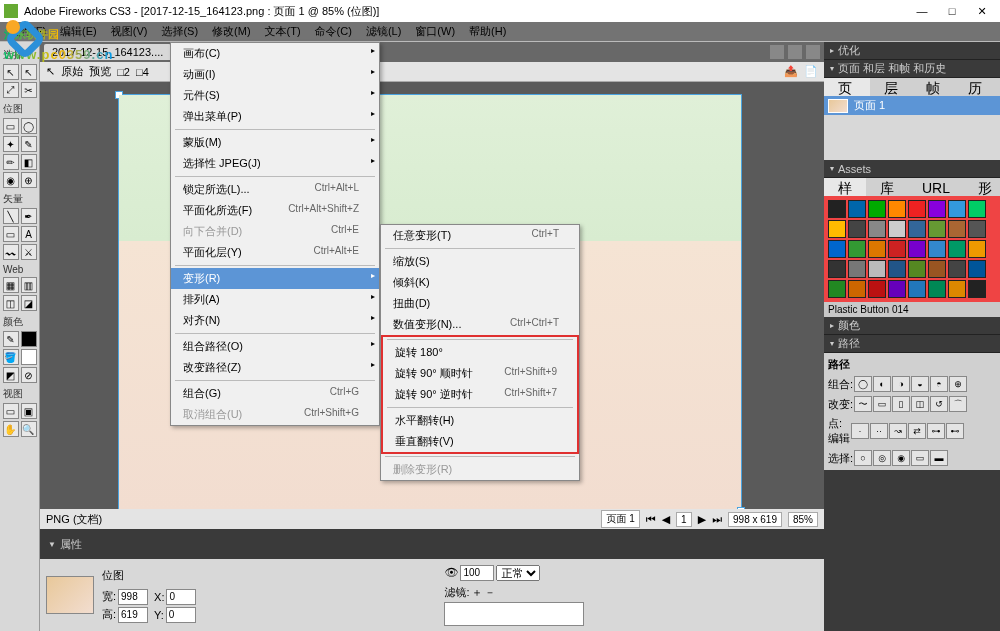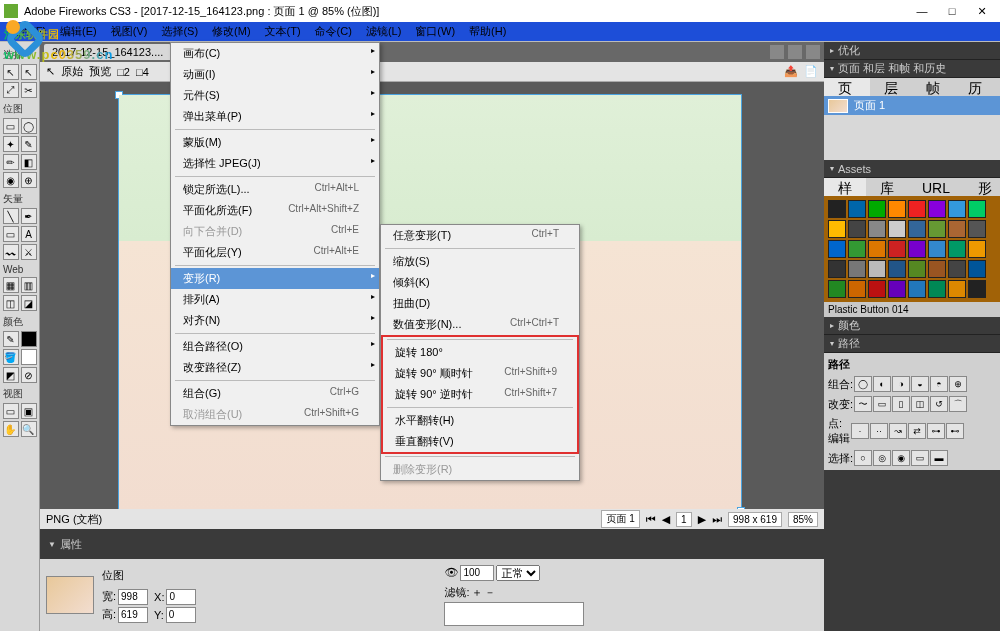--- a/index.html
+++ b/index.html
@@ -4,21 +4,21 @@
 <style>
 * { margin: 0; padding: 0; box-sizing: border-box; font-family: "Microsoft YaHei", Tahoma, sans-serif; font-size: 11px; }
 body { width: 1000px; height: 631px; background: #e8e8e8; overflow: hidden; position: relative; }
 
 .titlebar { height: 22px; background: #fff; display: flex; align-items: center; padding: 0 4px; }
 .titlebar .fw-icon { width: 14px; height: 14px; background: #6a3; margin-right: 6px; }
 .titlebar .title { flex: 1; }
 .winbtns { display: flex; gap: 18px; margin-right: 8px; }
 .winbtn { width: 12px; height: 12px; display: flex; align-items: center; justify-content: center; }
 
-.menubar { height: 20px; display: flex; align-items: center; padding-left: 4px; gap: 2px; background: #1d4ed8; border-bottom: 1px solid #bbb; }
+.menubar { height: 20px; display: flex; align-items: center; padding-left: 4px; gap: 2px; background: #737373; border-bottom: 1px solid #bbb; }
 .menubar .item { padding: 2px 6px; }
 
 .workspace { position: absolute; top: 42px; left: 0; right: 0; bottom: 0; display: flex; }
 
 
 .tools { width: 40px; background: #d8d8d8; border-right: 1px solid #999; display: flex; flex-direction: column; align-items: center; padding-top: 4px; }
 .tool-label { font-size: 10px; width: 100%; text-align: left; padding: 2px 3px; color: #333; }
 .tool-row { display: flex; gap: 2px; margin-bottom: 2px; }
 .tool { width: 16px; height: 16px; background: #e8e8e8; border: 1px solid #888; display:flex; align-items:center; justify-content:center; font-size:10px; }
 
@@ -54,21 +54,21 @@
 .prop-field input { width:30px; height:16px; border:1px solid #888; font-size:10px; padding:0 2px; }
 
 
 .right { width: 176px; background: #3a3a3a; display:flex; flex-direction:column; }
 .panel-head { height:18px; background:#3a3a3a; color:#ccc; display:flex; align-items:center; padding:0 6px; border-bottom:1px solid #222; }
 .panel-head::before { content:"▸"; margin-right:4px; font-size:8px; }
 .panel-head.open::before { content:"▾"; }
 .panel-tabs { height:18px; background:#d0d0d0; display:flex; }
 .panel-tabs .ptab { padding:2px 14px; font-size:14px; }
 .panel-tabs .ptab.active { background:#e8e8e8; }
-.panel-body { background:#a16207; }
+.panel-body { background:#ef4444; }
 .pages-list { background:#d8d8d8; height:64px; }
 .page-item { background:#5c95d6; color:#fff; display:flex; align-items:center; padding:2px 4px; }
 .page-thumb { width:20px; height:14px; background:linear-gradient(135deg,#e8c89a,#f2ddd0); margin-right:6px; border:1px solid #fff; }
 
 .swatches { display:flex; flex-wrap:wrap; padding:4px; gap:2px; }
 .swatch { width:18px; height:18px; border:1px solid #222; }
 .swatch-label { padding:2px 4px; font-size:10px; background:#c8c8c8; }
 
 .path-body { background:#d0d0d0; padding:4px; display:flex; flex-direction:column; gap:4px; }
 .path-row { display:flex; align-items:center; gap:1px; flex-wrap:wrap; }

